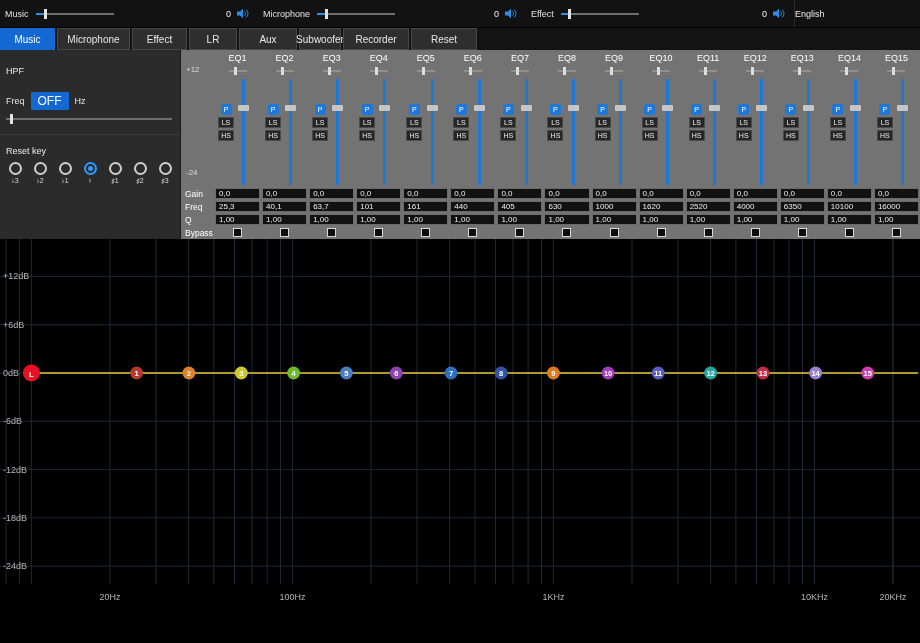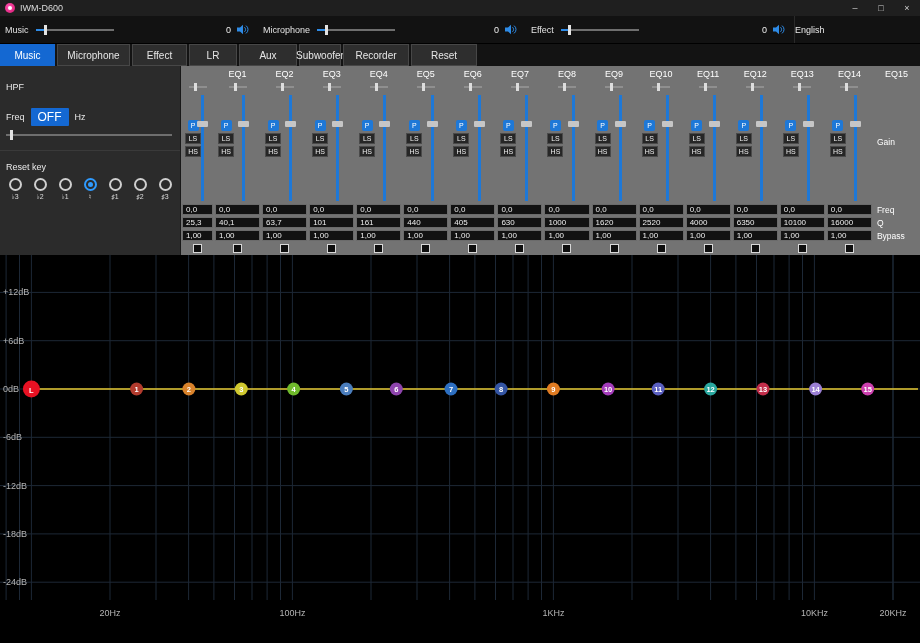--- a/index.html
+++ b/index.html
@@ -83,29 +83,20 @@
   .st-icon{display:flex;align-items:center;margin-right:4px;}
   .st-item{margin-right:10px;white-space:nowrap;}
   .st-btn{margin-right:12px;cursor:default;white-space:nowrap;}
   .st-arrow{font-size:11px;margin-right:14px;color:#ddd;cursor:default;}
 </style>
 </head>
 <body>
 
 <div class="page">
 
-  <div class="titlebar">
-    <div class="app-icon"></div>
-    <span class="title-text">IWM-D600</span>
-    <div class="win-controls">
-      <div class="win-btn">–</div>
-      <div class="win-btn">□</div>
-      <div class="win-btn">×</div>
-    </div>
-  </div>
 
   <div class="topbar">
     <div class="vol-group g1">
       <span class="vol-label">Music</span>
       <div class="hslider">
         <div class="track"></div>
         <div class="fill" style="width:8px"></div>
         <div class="handle" style="left:8px"></div>
       </div>
       <span class="vol-value">0</span>
@@ -220,20 +211,24 @@
         <div class="ch-head">EQ6</div>
         <div class="ch-head">EQ7</div>
         <div class="ch-head">EQ8</div>
         <div class="ch-head">EQ9</div>
         <div class="ch-head">EQ10</div>
         <div class="ch-head">EQ11</div>
         <div class="ch-head">EQ12</div>
         <div class="ch-head">EQ13</div>
         <div class="ch-head">EQ14</div>
         <div class="ch-head">EQ15</div>
+        <div class="scale-cell">
+          <span class="scale-top">+12</span>
+          <span class="scale-bottom">-24</span>
+        </div>
         <div class="fader-cell">
           <div class="mini-slider">
             <div class="mtrack"></div>
             <div class="mhandle"></div>
           </div>
           <div class="flt-stack">
             <div class="p-btn">P</div>
             <div class="flt-btn">LS</div>
             <div class="flt-btn">HS</div>
           </div>

